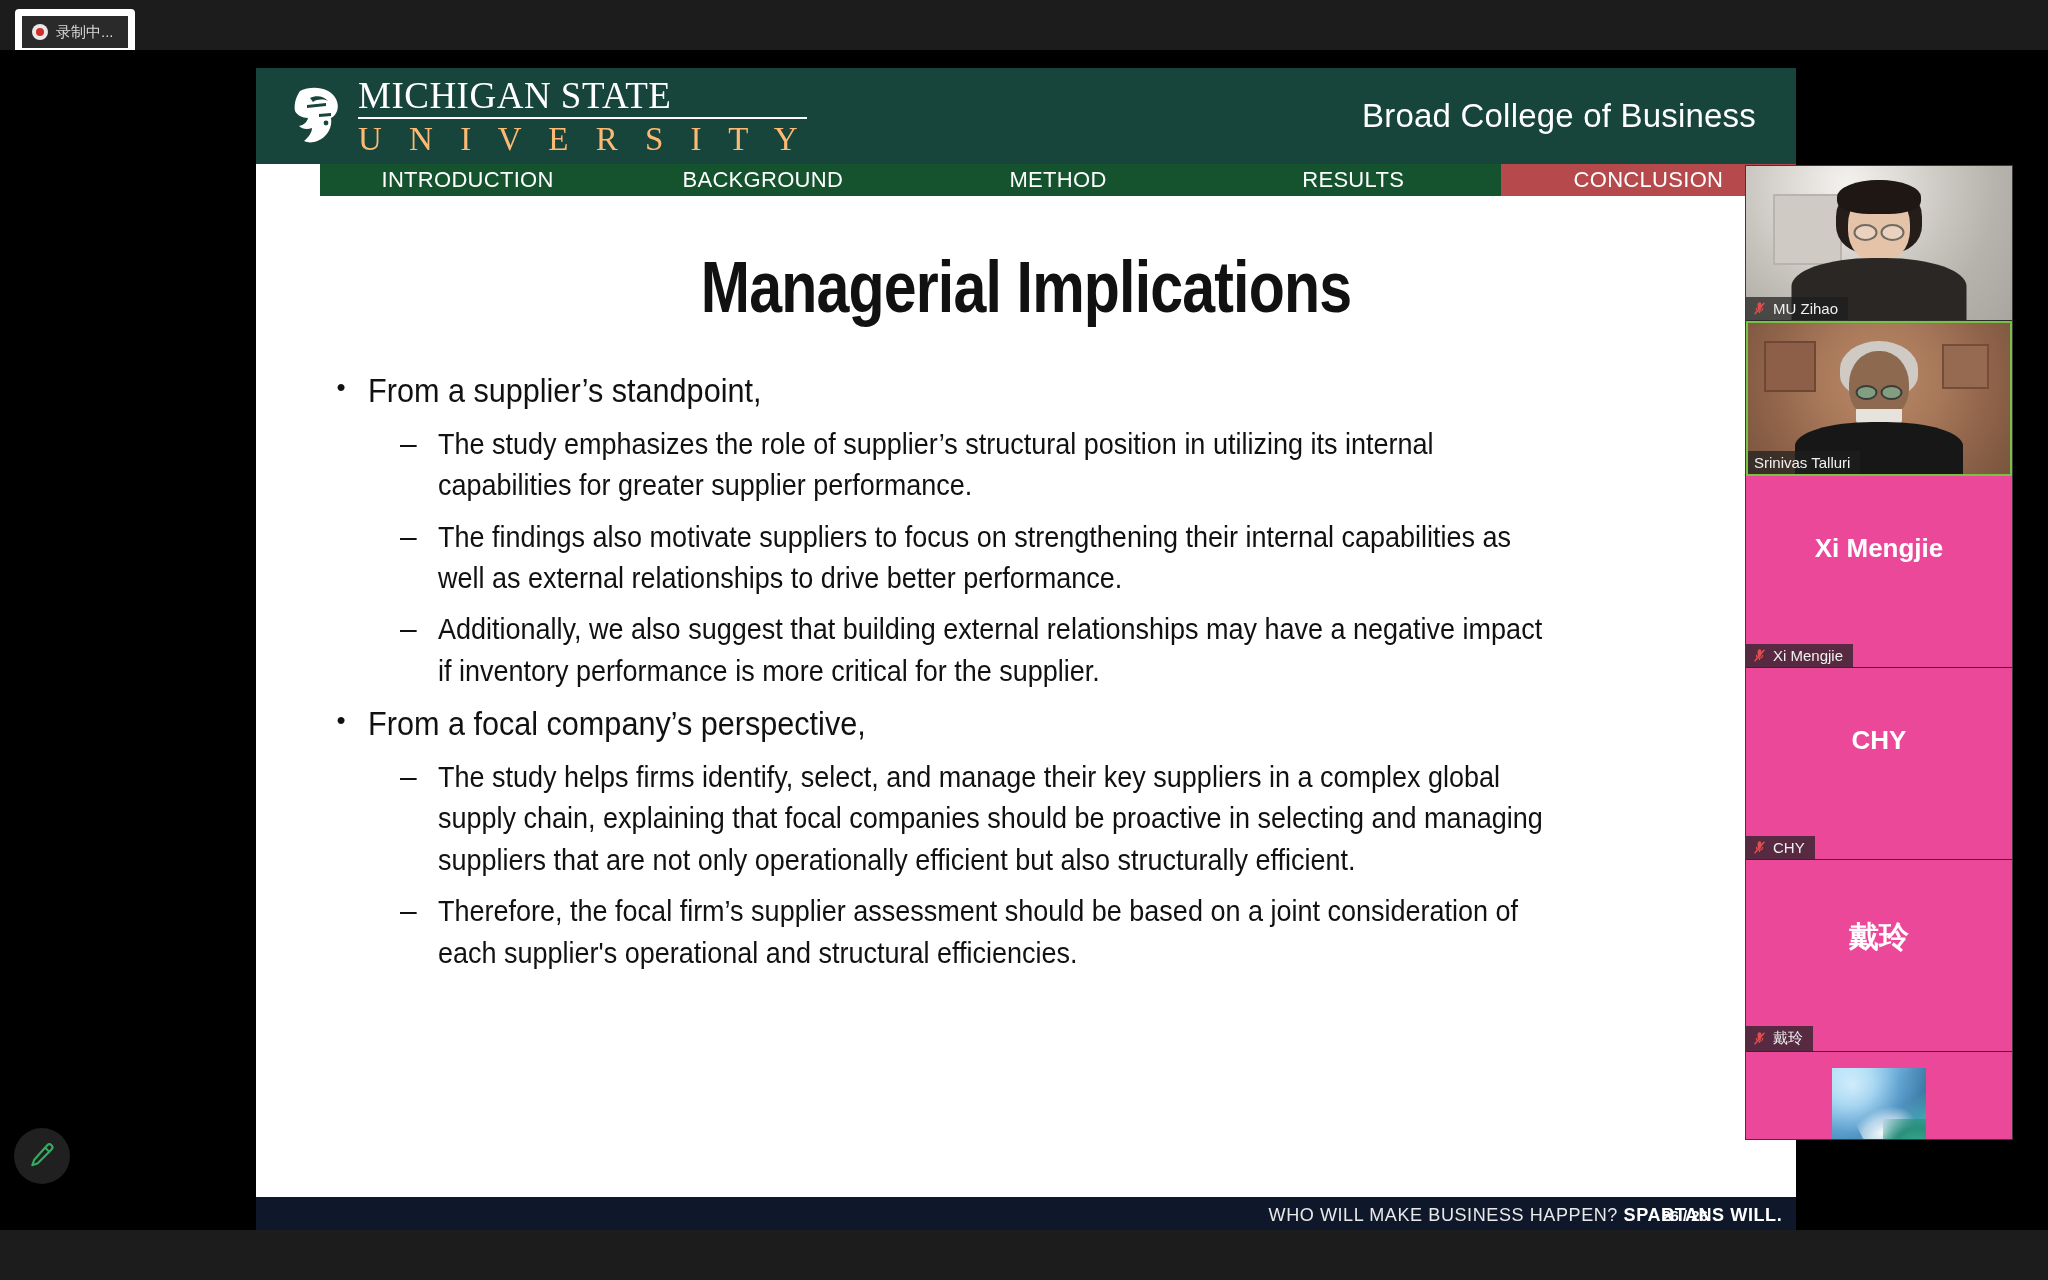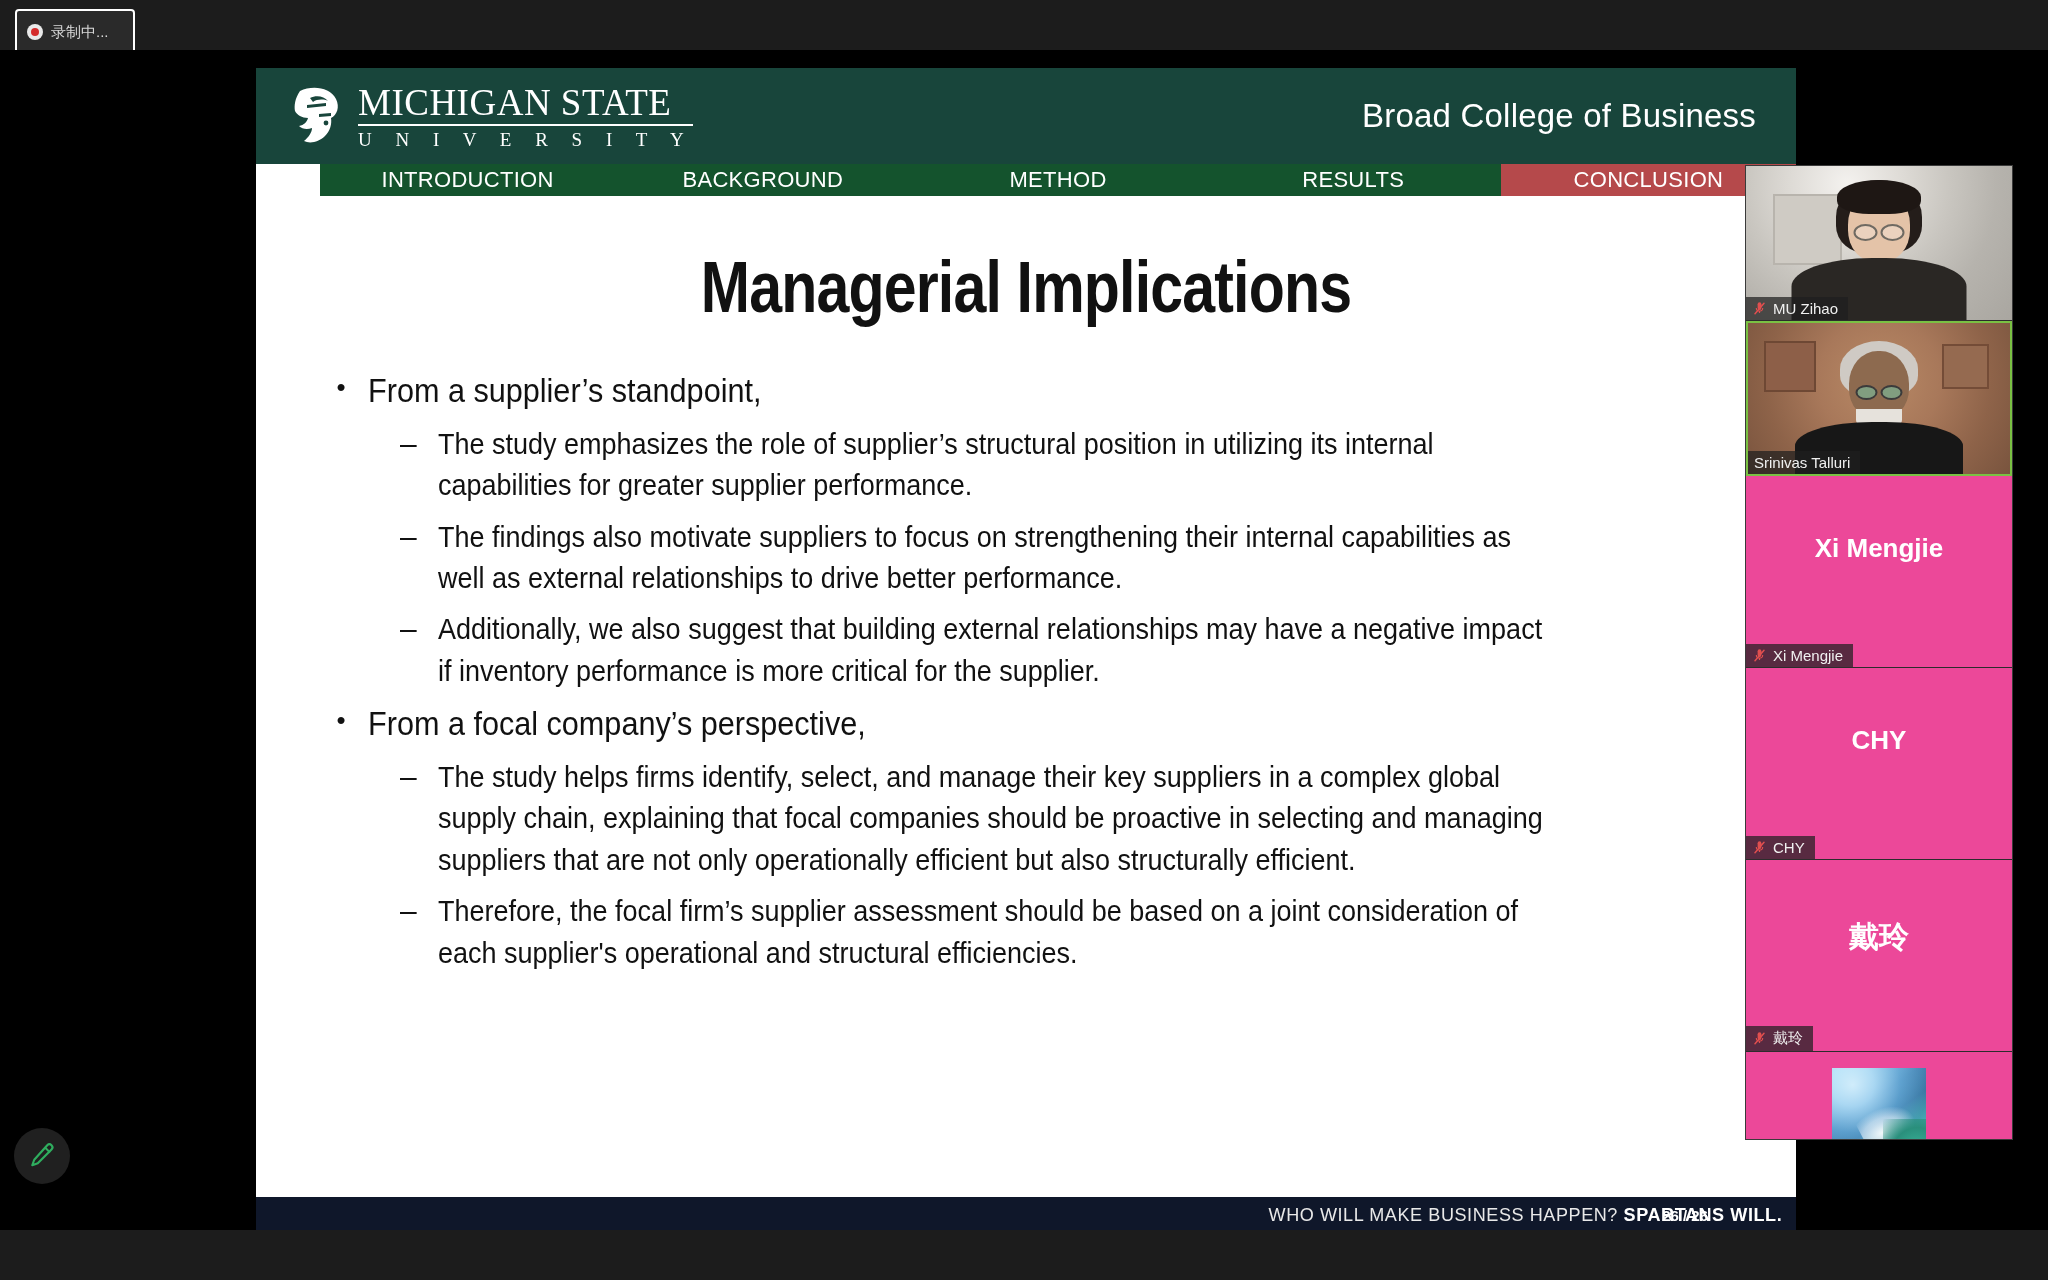--- a/index.html
+++ b/index.html
@@ -12,21 +12,21 @@
 
   
   .topbar {
     position: absolute; left: 0; top: 0; width: 2048px; height: 50px;
     background: #1c1c1c;
   }
   .rec-pill {
     position: absolute; left: 15px; top: 9px;
     height: 46px; min-width: 120px;
     background: #2a2a2a;
-    border: 2px solid #ffffff;
+    border: 7px solid #ffffff;
     border-radius: 4px;
     display: flex; align-items: center; gap: 8px;
     padding: 0 12px 0 10px;
   }
   .rec-dot-outer {
     width: 16px; height: 16px; border-radius: 50%;
     background: #e9e9e9;
     display: flex; align-items: center; justify-content: center;
     flex: 0 0 auto;
   }
@@ -55,22 +55,22 @@
   }
   .brand { display: flex; align-items: center; gap: 14px; }
   .helmet { width: 58px; height: 62px; flex: 0 0 auto; }
   .wordmark { display: flex; flex-direction: column; line-height: 1; }
   .wm-top {
     color: #fff; font-family: "Liberation Serif", serif;
     font-size: 37px; letter-spacing: 0.5px; font-weight: 400;
   }
   .wm-rule { height: 2px; background: #fff; margin: 3px 0 4px 0; }
   .wm-bot {
-    color: #ffffff; font-family: "Liberation Serif", serif;
-    font-size: 19px; letter-spacing: 9.5px; font-weight: 400;
+    color: #fdba74; font-family: "Liberation Serif", serif;
+    font-size: 33px; letter-spacing: 9.5px; font-weight: 400;
   }
   .college {
     color: #ffffff; font-size: 33px; letter-spacing: 0.2px; font-weight: 400;
     padding-right: 8px;
     margin-left: 8px;
   }
 
   
   .navstrip {
     position: absolute; left: 64px; top: 96px;

